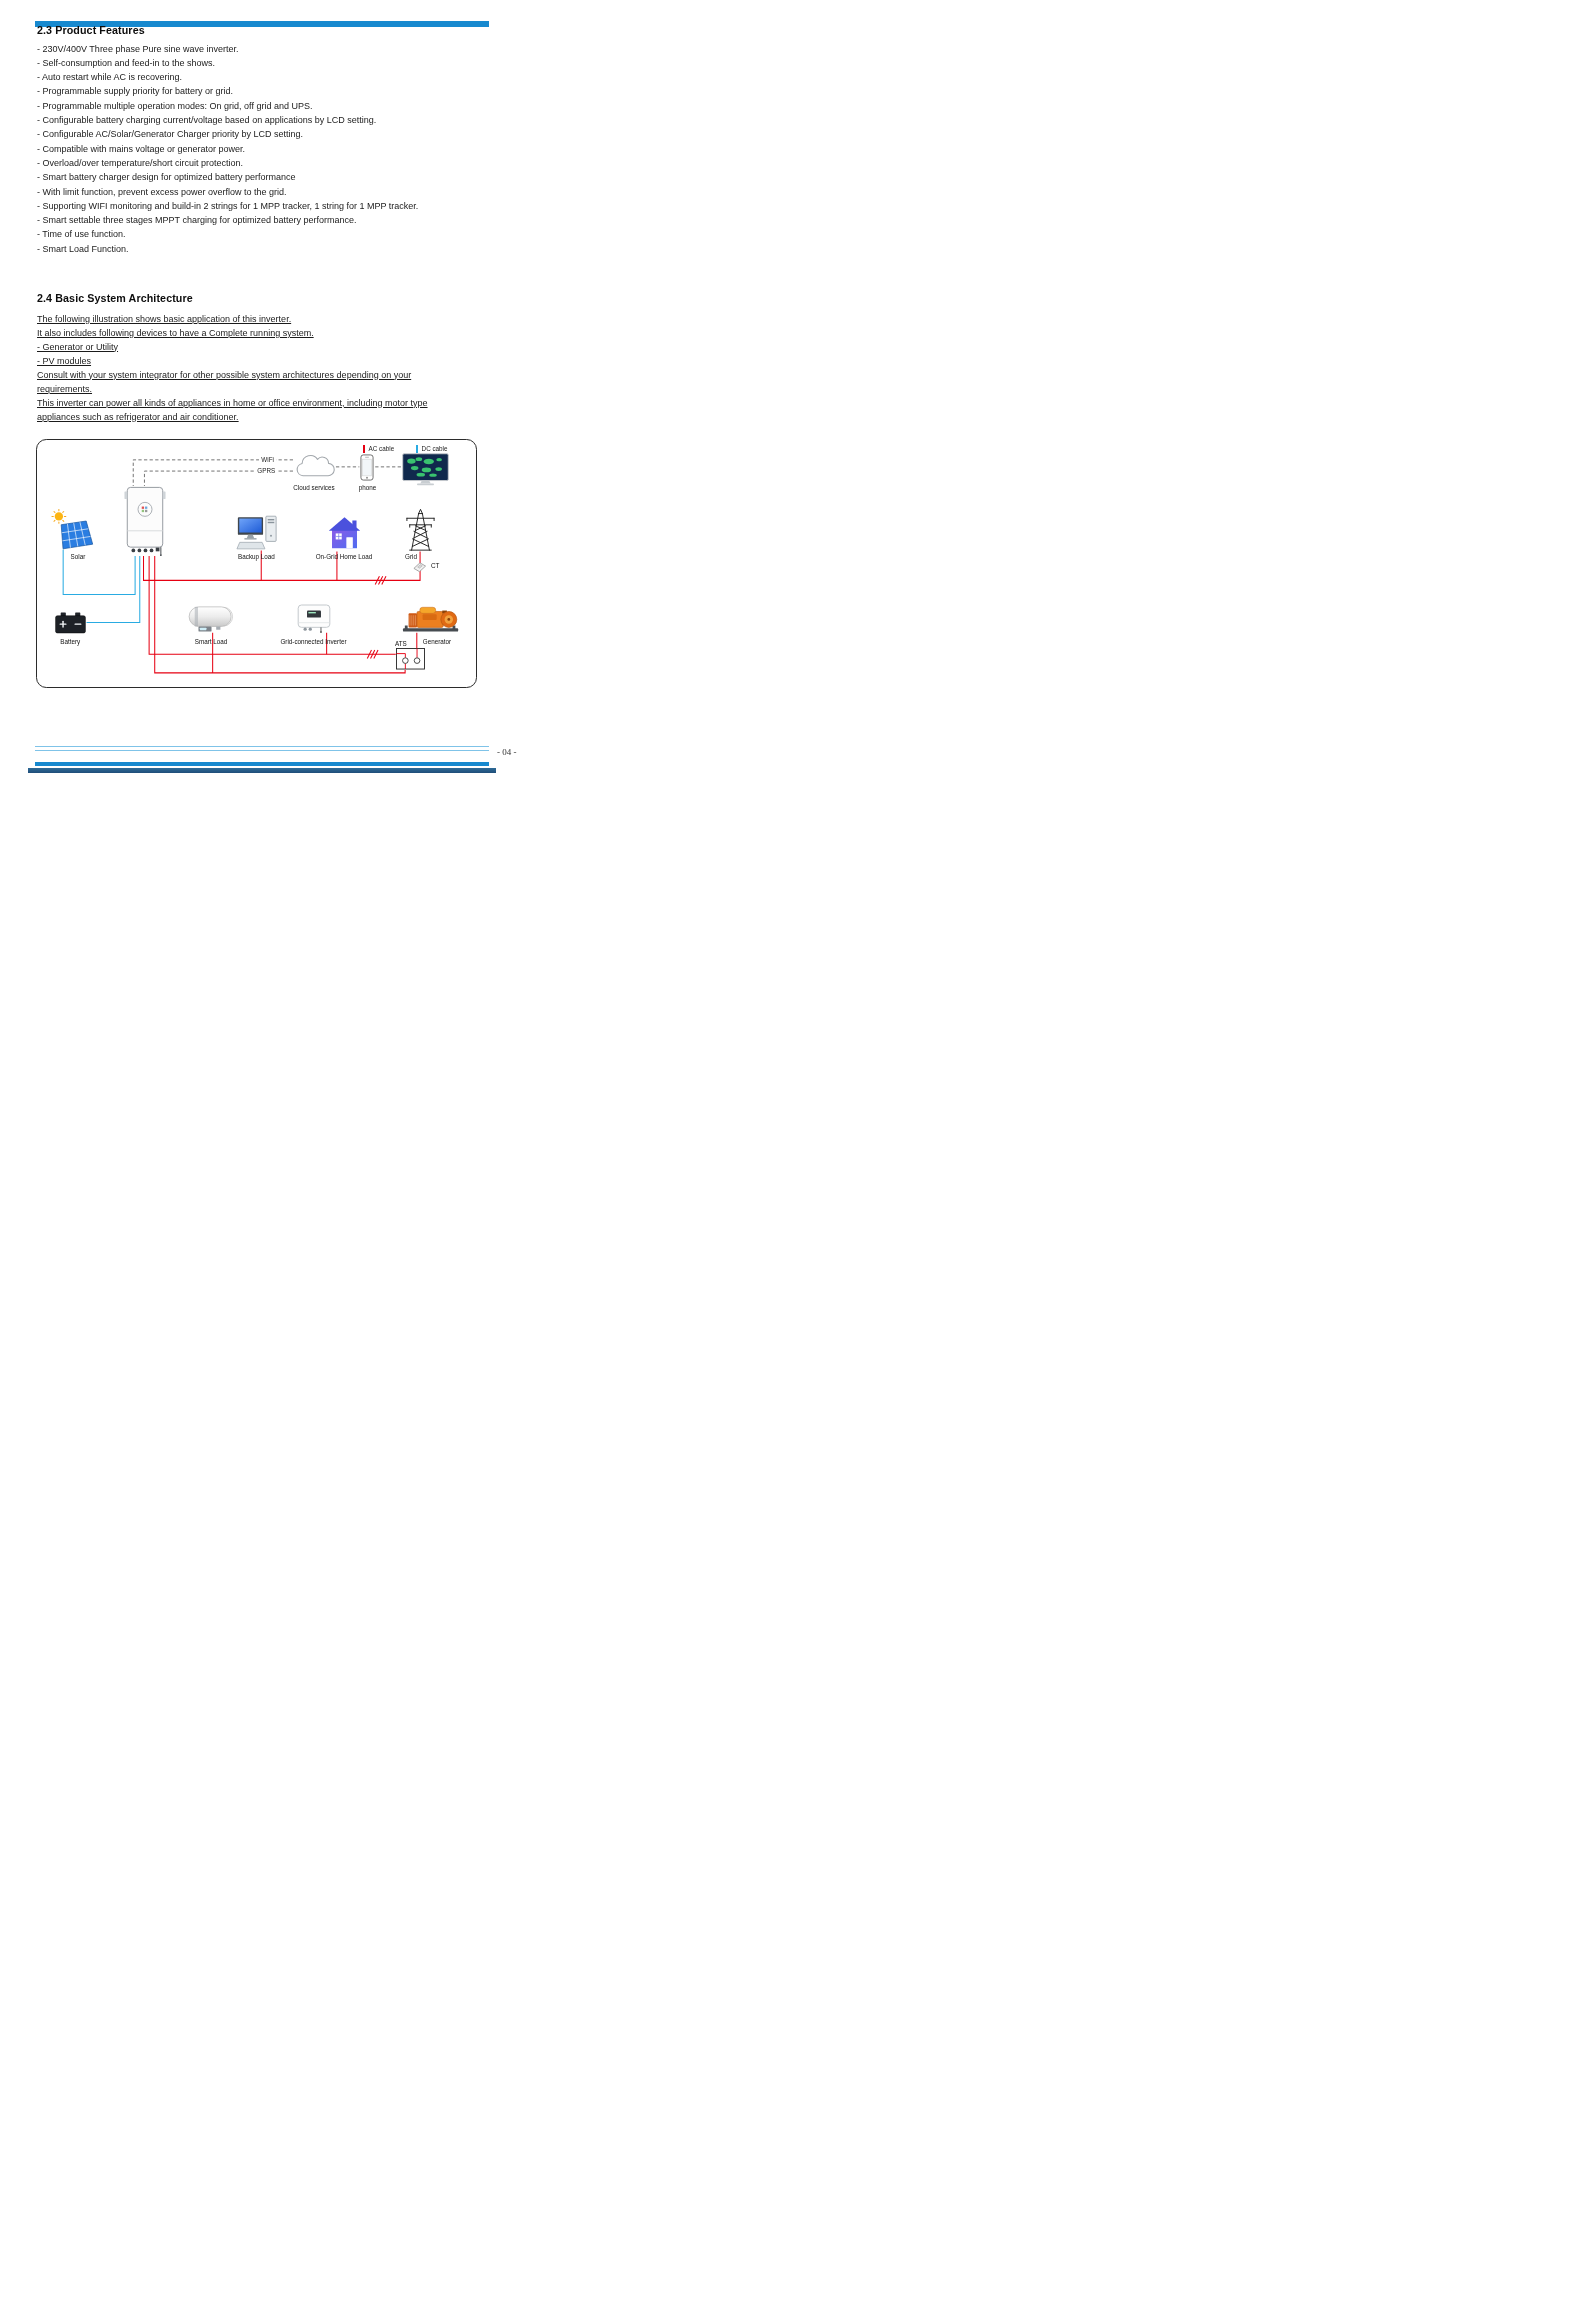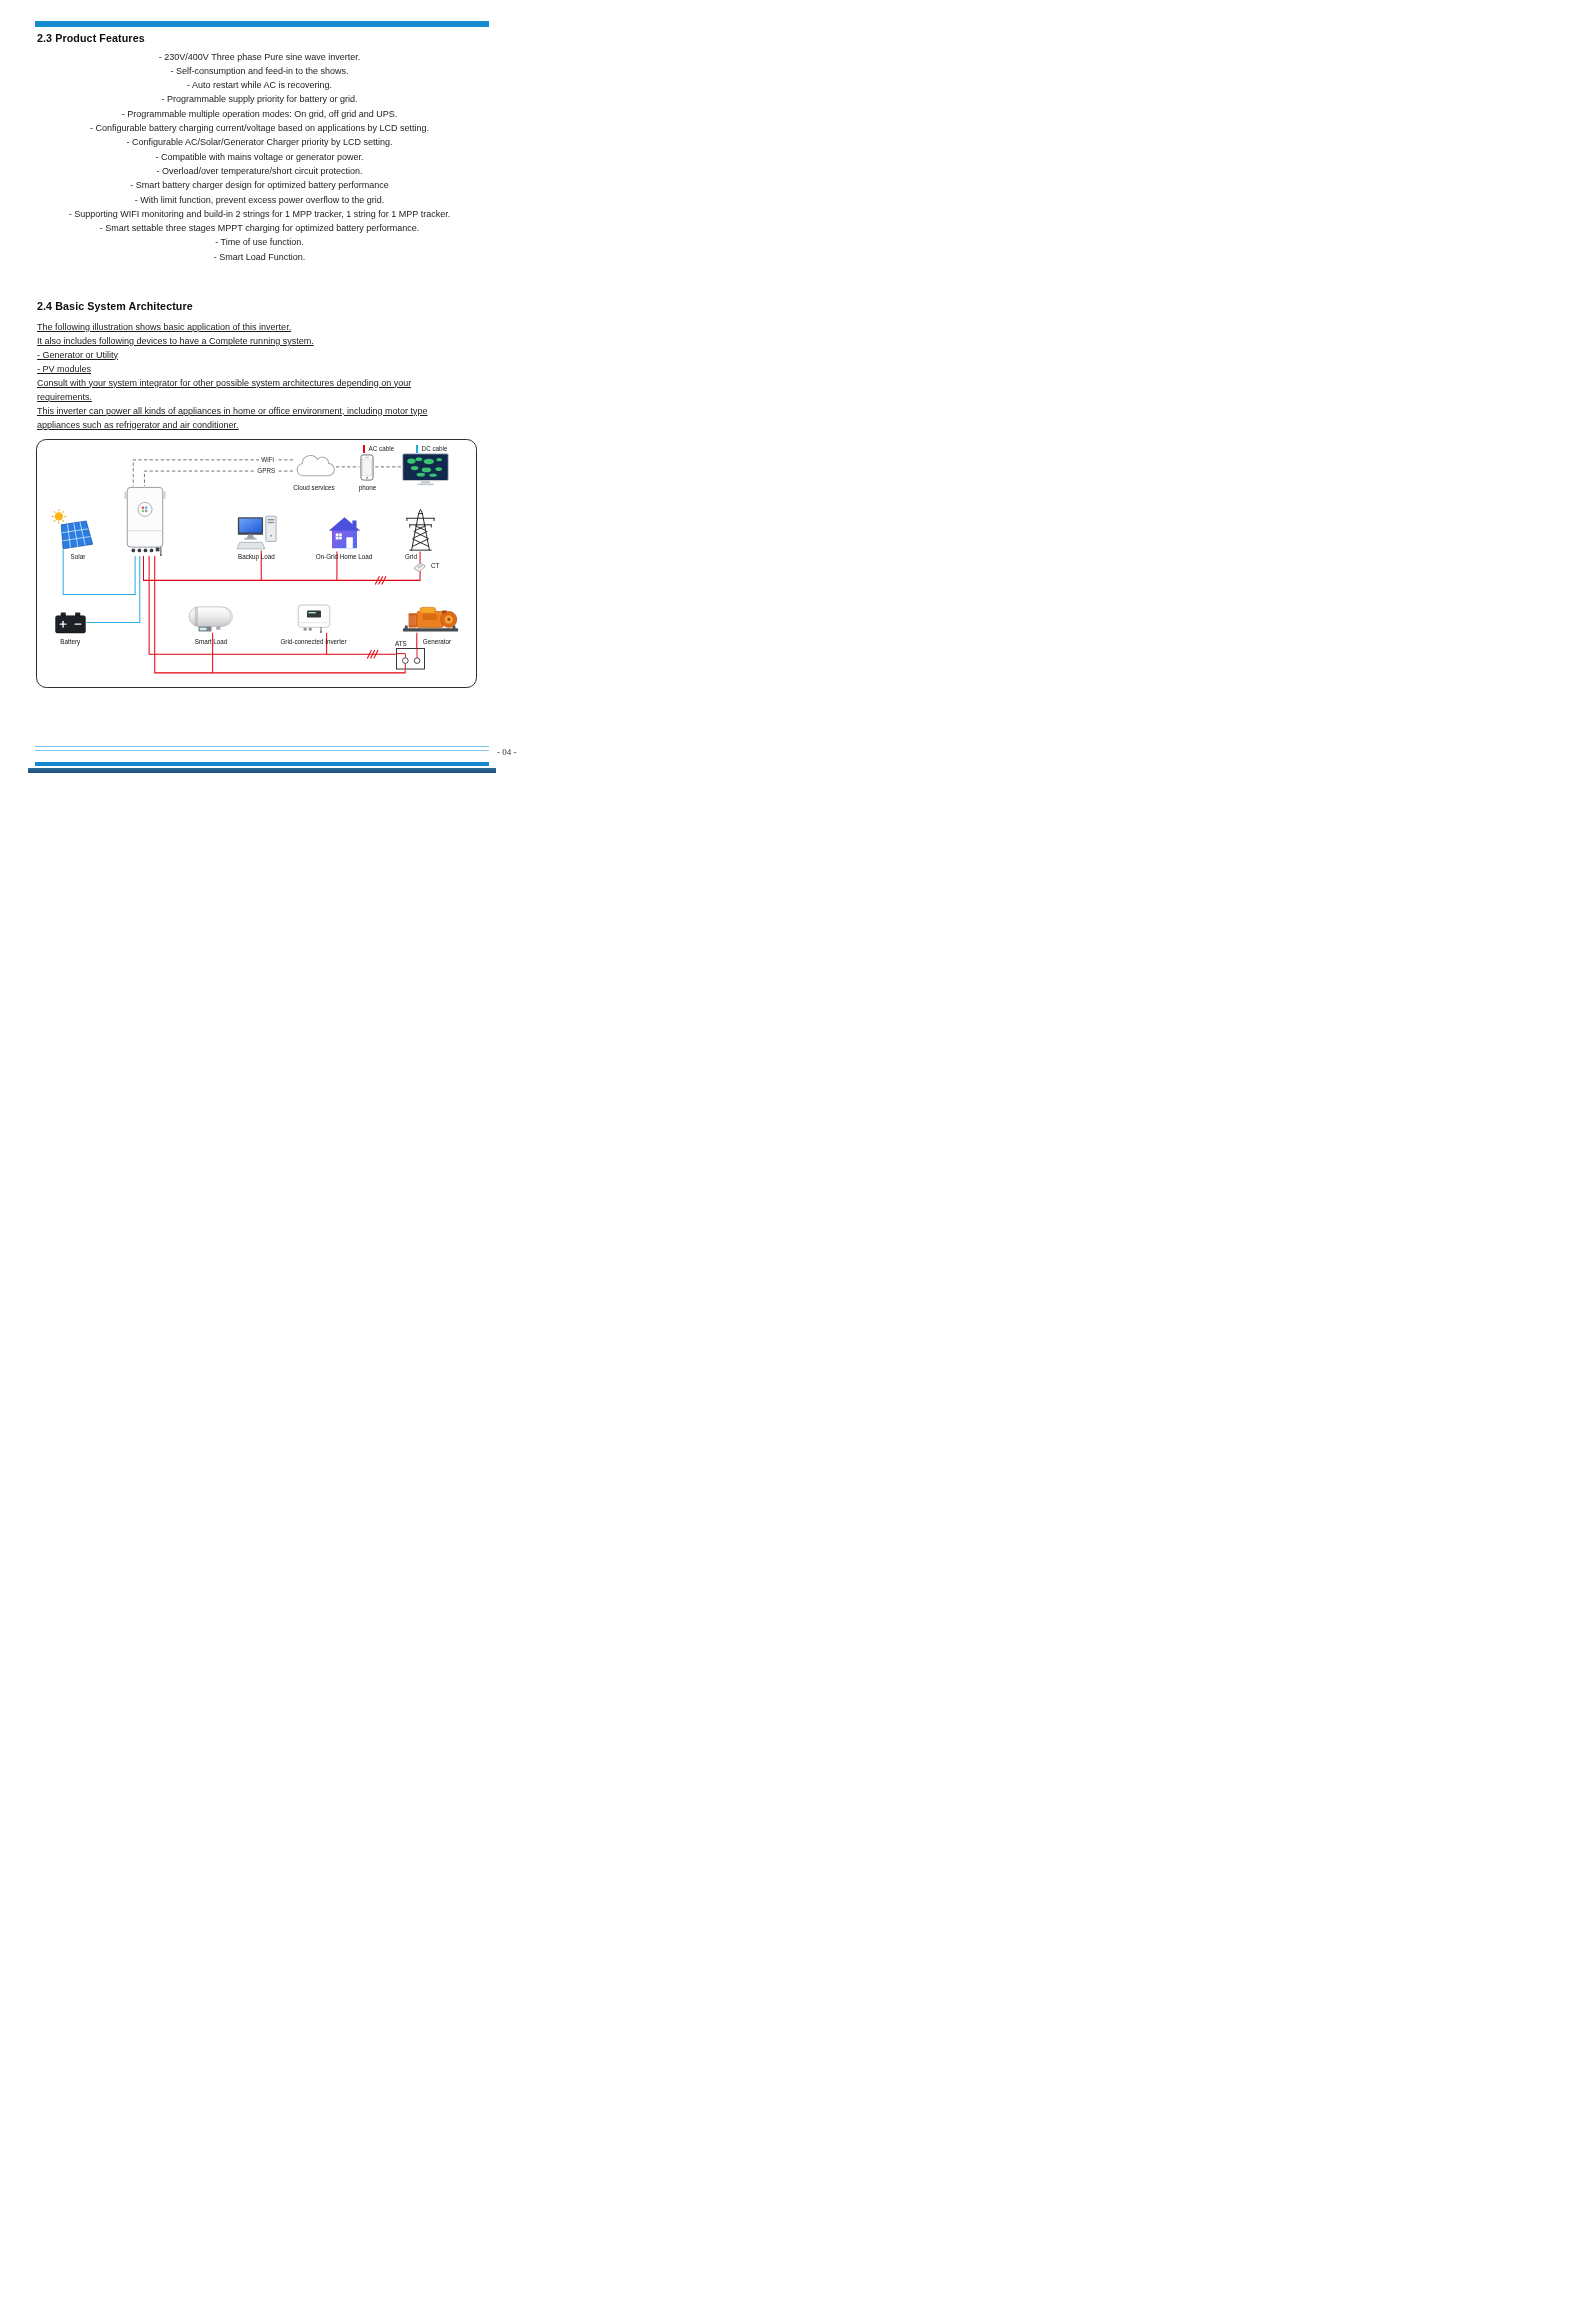--- a/index.html
+++ b/index.html
@@ -2,24 +2,24 @@
 <html style="font-size:7.5px"><head>
 <meta charset="utf-8">
 <style>
   * { margin:0; padding:0; box-sizing:border-box; }
   html,body { background:#ffffff; }
   body { width:524px; font-family:"Liberation Sans", sans-serif; color:#1b1b1b; }
   .page { position:relative; width:524px; height:773px; background:#fff; overflow:hidden; }
 
   .top-bar { position:absolute; left:35px; top:20.6px; width:454px; height:6px; background:#1789cf; }
 
-  .content { position:absolute; left:37px; top:32px; width:445px; }
+  .content { position:absolute; left:37px; top:24px; width:445px; }
   h1.sec { font-size:10.7px; font-weight:bold; color:#0d0d0d; letter-spacing:0.1px; }
   ul.features { list-style:none; margin:5.6px 0 0 0; }
-  ul.features li { font-size:9px; line-height:14.3px;text-align:center; }
+  ul.features li { font-size:9px; line-height:14.3px; }
   h1.sec2 { margin-top:36px; }
   .paras { margin-top:7.5px; width:413px;text-decoration:underline; }
   .paras p { font-size:9px; line-height:14px; }
 
   .diagram { position:absolute; left:36px; top:439px; width:441px; height:249px;
              border:1.2px solid #2b2b2b; border-radius:10.3px; background:#fff; }
   .wires { position:absolute; left:0; top:0; width:441px; height:249px; }
   .abs { position:absolute; }
   .dlabel { position:absolute; font-size:6.3px; color:#111; text-align:center; line-height:7.5px; }
   .dlabel.left { text-align:left; }

